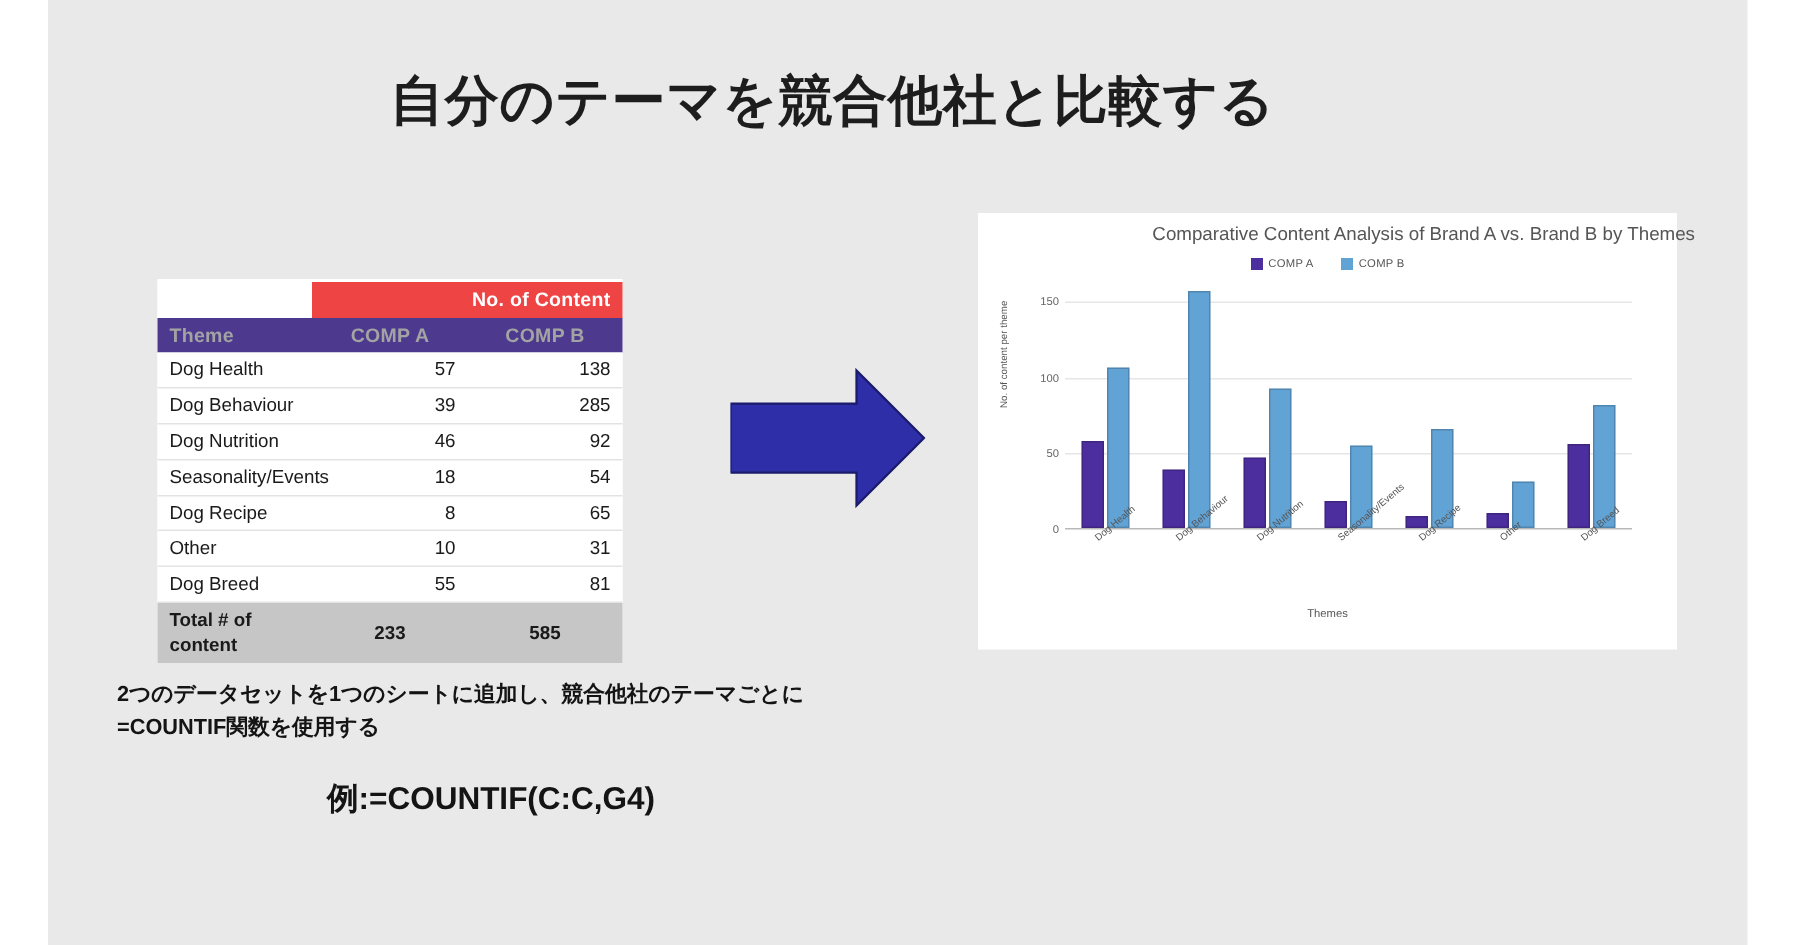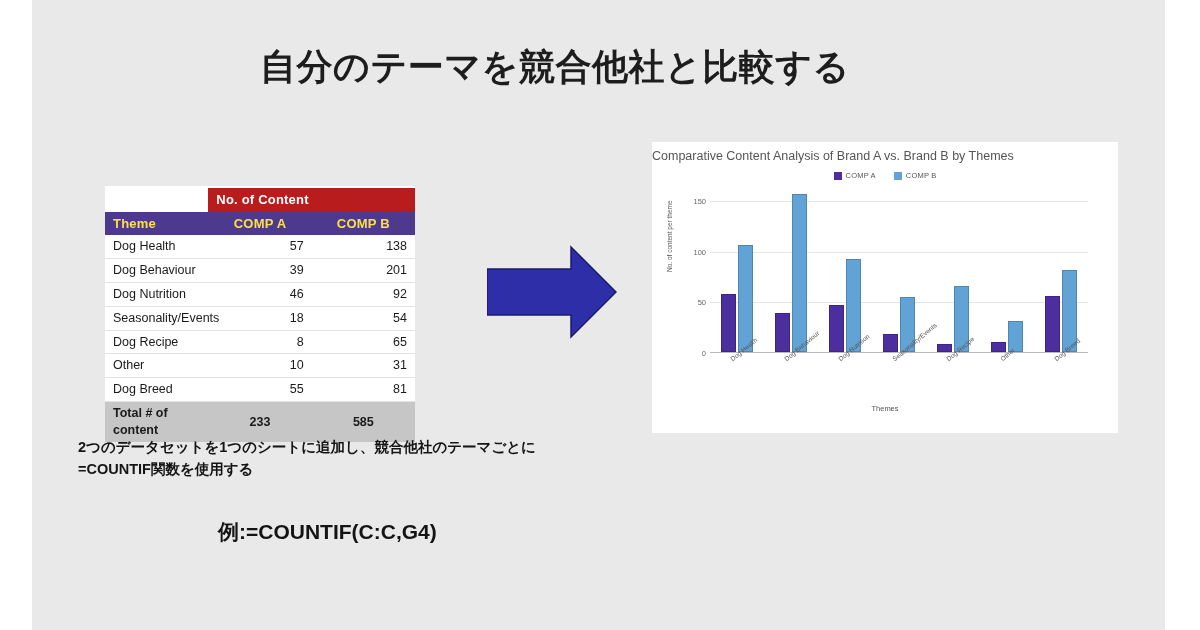--- a/index.html
+++ b/index.html
@@ -52,30 +52,30 @@
     table-layout: fixed;
     font-size: 12.5px;
     color: #1a1a1a;
   }
   table.data-table td, table.data-table th {
     padding: 3px 8px;
     line-height: 1.35;
   }
   .hdr-top-blank { background: #ffffff; border: none; }
   .hdr-top-span {
-    background: #b91c1c;
+    background: #ef4444;
     color: #ffffff;
     font-weight: 700;
-    text-align: left;
+    text-align: right;
     font-size: 13px;
     letter-spacing: 0.2px;
   }
   .hdr-row2 th {
     background: #4d3a8f;
-    color: #fde047;
+    color: #a3a3a3;
     font-weight: 700;
     font-size: 13px;
     letter-spacing: 0.2px;
   }
   .hdr-row2 th.theme-col { text-align: left; }
   .hdr-row2 th.num-col { text-align: center; }
   .body-row td {
     background: #ffffff;
     border-bottom: 1px solid #e3e3e3;
     font-size: 12.5px;
@@ -106,21 +106,21 @@
     left: 620px;
     top: 142px;
     width: 466px;
     height: 291px;
     background: #ffffff;
   }
   #chart-title {
     position: absolute;
     left: 0; top: 7px;
     width: 478px;
-    text-align: left;
+    text-align: right;
     font-size: 12.5px;
     color: #555555;
     font-weight: 400;
   }
   #chart-legend {
     position: absolute;
     left: 0; top: 29px;
     width: 466px;
     display: flex;
     justify-content: center;
@@ -214,21 +214,21 @@
     width: 466px;
     text-align: center;
     font-size: 7.5px;
     color: #555555;
   }
 
   
   #body-text {
     position: absolute;
     left: 46px;
-    top: 436px;
+    top: 452px;
     width: 640px;
     font-size: 14.5px;
     font-weight: 600;
     color: #141414;
     line-height: 1.55;
   }
   #formula-line {
     position: absolute;
     left: 186px;
     top: 518px;
@@ -280,21 +280,21 @@
       </thead>
       <tbody id="table-body">
           <tr class="body-row">
             <td class="theme-col">Dog Health</td>
             <td class="num-col">57</td>
             <td class="num-col">138</td>
           </tr>
           <tr class="body-row">
             <td class="theme-col">Dog Behaviour</td>
             <td class="num-col">39</td>
-            <td class="num-col">201</td>
+            <td class="num-col">285</td>
           </tr>
           <tr class="body-row">
             <td class="theme-col">Dog Nutrition</td>
             <td class="num-col">46</td>
             <td class="num-col">92</td>
           </tr>
           <tr class="body-row">
             <td class="theme-col">Seasonality/Events</td>
             <td class="num-col">18</td>
             <td class="num-col">54</td>

